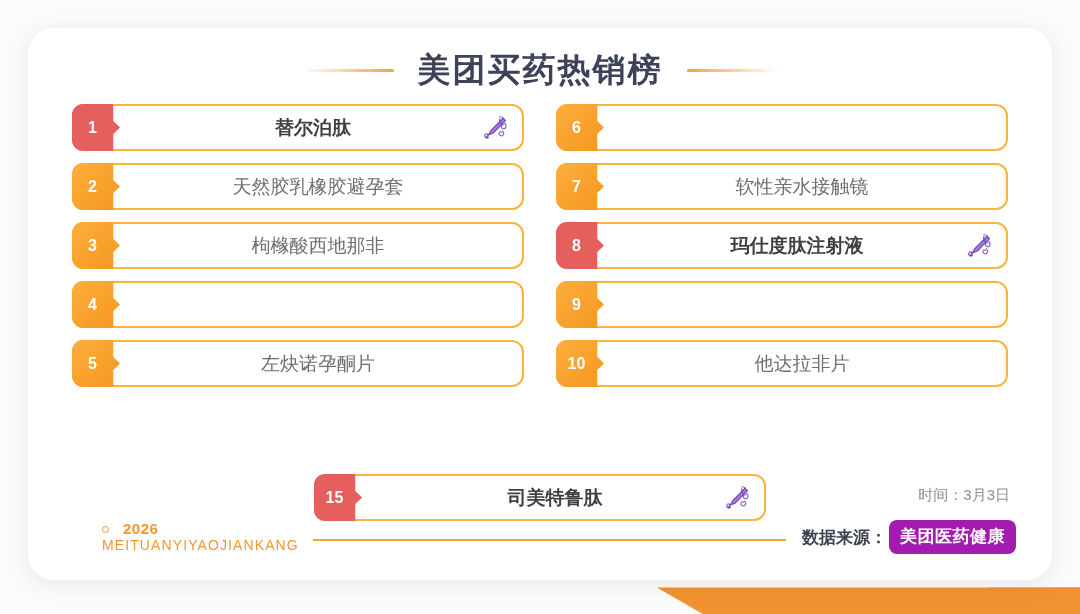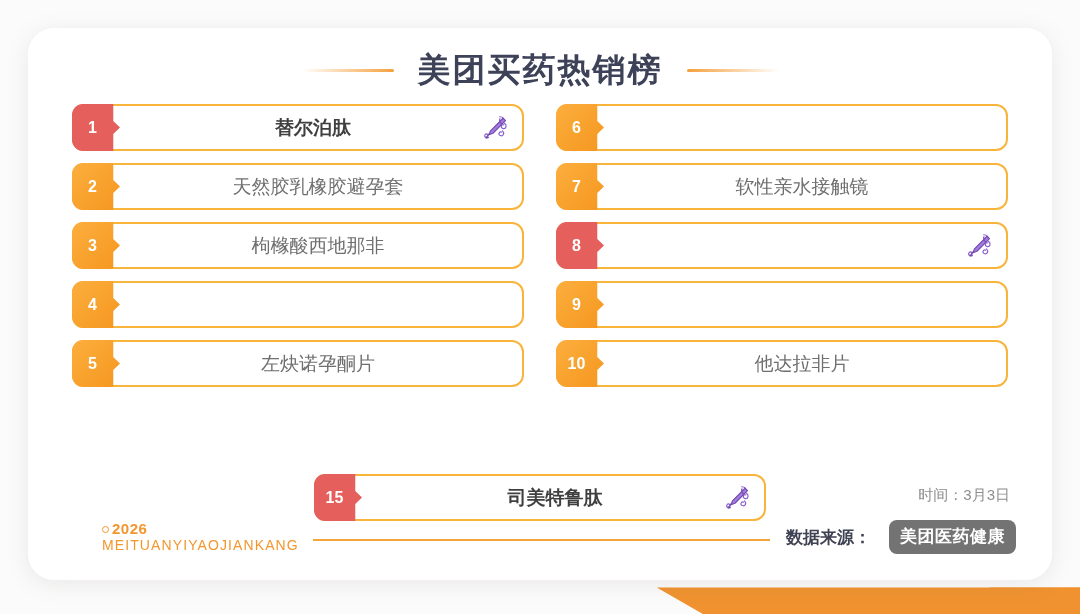--- a/index.html
+++ b/index.html
@@ -194,21 +194,21 @@
     color: #f2962e;
     line-height: 1.12;
     white-space: nowrap;
   }
   .brand-top {
     font-size: 15px;
     font-weight: bold;
     letter-spacing: 0.5px;
     display: flex;
     align-items: center;
-    gap: 3px;
+    gap: 14px;
   }
   .brand-ring {
     display: inline-block;
     width: 7px;
     height: 7px;
     border: 1.6px solid #f2962e;
     border-radius: 50%;
     box-sizing: border-box;
   }
   .brand-bottom {
@@ -218,30 +218,30 @@
   .footer-rule {
     flex: 1;
     height: 2px;
     background: #f4a63c;
     margin: 0 16px 0 14px;
     margin-top: 6px;
   }
   .source-group {
     display: flex;
     align-items: center;
-    gap: 18px;
+    gap: 2px;
     white-space: nowrap;
   }
   .source-label {
     font-size: 17px;
     font-weight: bold;
     color: #3f4252;
   }
   .source-pill {
-    background: #737373;
+    background: #a21caf;
     color: #ffffff;
     font-size: 17px;
     font-weight: bold;
     border-radius: 8px;
     padding: 5px 11px 6px 11px;
     letter-spacing: 0.5px;
   }
 </style>
 </head>
 <body>
@@ -283,20 +283,21 @@
       <div class="row">
         <div class="badge">7</div>
         <div class="row-label">软性亲水接触镜</div>
       </div>
       <div class="row">
         <div class="badge">3</div>
         <div class="row-label">枸橼酸西地那非</div>
       </div>
       <div class="row hot">
         <div class="badge hot">8</div>
+        <div class="row-label">玛仕度肽注射液</div>
         <svg class="pen-icon" viewBox="0 0 32 32">
           <g stroke="#8a5fd0" stroke-width="1.3" fill="none" stroke-linecap="round">
             <path d="M21 4 c4 0 5.5 3 3.5 4.6 -2 1.6 -5 -0.6 -3 -2.4"></path>
             <path d="M26 11 c3 2 2 6 -1.2 5.6 -3.2 -0.4 -2.4 -4.6 0.4 -4"></path>
             <path d="M24 19 c2.6 2.6 0.6 6.2 -2.4 5 -2.6 -1 -1.2 -4.6 1.4 -3.6"></path>
             <path d="M9 26 c-2.6 1.4 -5 -0.6 -3.6 -2.8 1.2 -1.8 4 -0.4 3 1.6"></path>
           </g>
           <path d="M24.6 5.6 l2.6 2.6 -13.4 13.4 -4.2 1.6 1.6 -4.2 z" fill="#a87ae0" stroke="#6f4bb0" stroke-width="1.2" stroke-linejoin="round"></path>
           <path d="M20.8 9.4 l2.6 2.6" stroke="#6f4bb0" stroke-width="1.1"></path>
           <path d="M9.6 22.2 l-2.2 3.2" stroke="#6f4bb0" stroke-width="1.2" stroke-linecap="round"></path>

